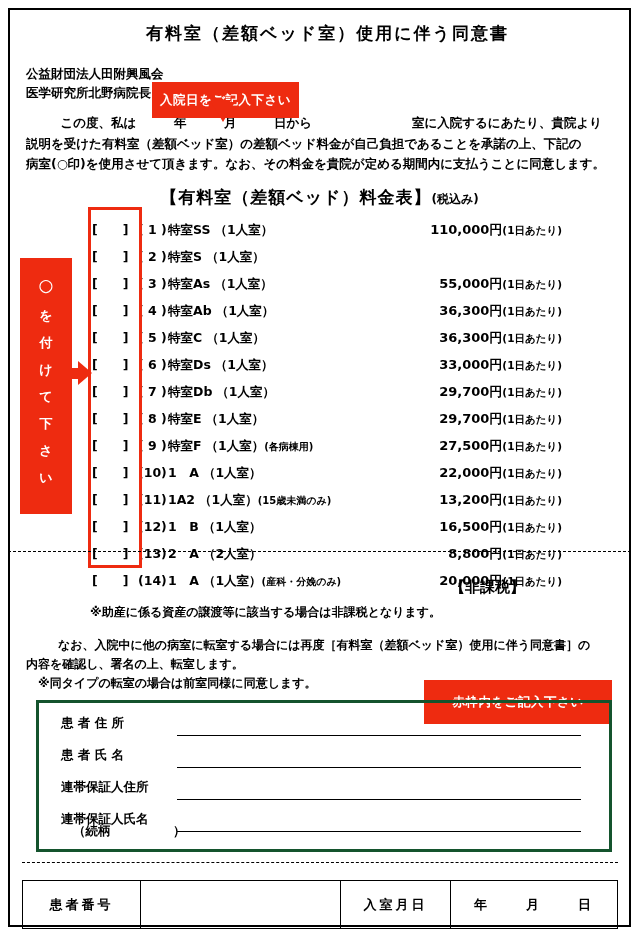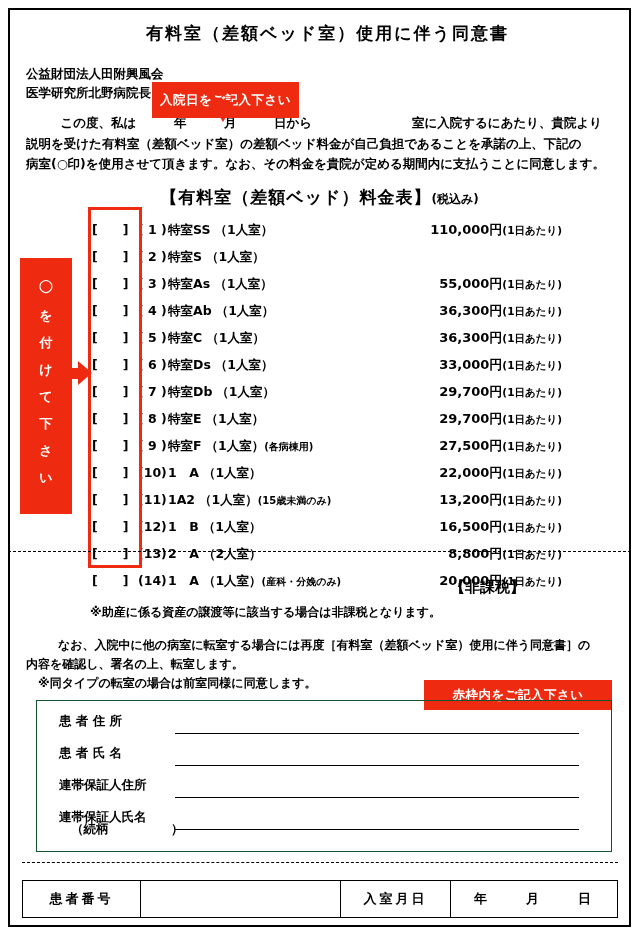--- a/index.html
+++ b/index.html
@@ -194,21 +194,21 @@
   .lower-par .p1 { padding-left: 20px; }
   .lower-par .p3 { padding-left: 12px; }
 
   
   .sig-box {
     position: absolute;
     left: 36px;
     top: 700px;
     width: 576px;
     height: 152px;
-    border: 1px solid #14532d;
+    border: 3px solid #14532d;
     box-sizing: border-box;
   }
   .sig-row {
     position: absolute;
     left: 0;
     width: 100%;
     height: 32px;
   }
   .sig-label {
     position: absolute;
@@ -270,21 +270,21 @@
     left: 216px;
     top: 100px;
     width: 14px;
     height: 6px;
     background: #ee2b10;
   }
   #ann-redbox {
     left: 424px;
     top: 680px;
     width: 188px;
-    height: 30px;
+    height: 44px;
   }
 
   
   #ann-circle {
     position: absolute;
     left: 20px;
     top: 258px;
     width: 52px;
     height: 256px;
     background: #ee2b10;
@@ -324,21 +324,21 @@
     border-bottom: 12px solid transparent;
     border-left: 14px solid #ee2b10;
   }
 
   
   .btable {
     position: absolute;
     left: 22px;
     top: 880px;
     width: 596px;
-    height: 38px;
+    height: 49px;
     border: 1.5px solid #000;
     box-sizing: border-box;
     display: flex;
   }
   .btable .cell {
     display: flex;
     align-items: center;
     justify-content: center;
     font-size: 13px;
     font-weight: bold;

